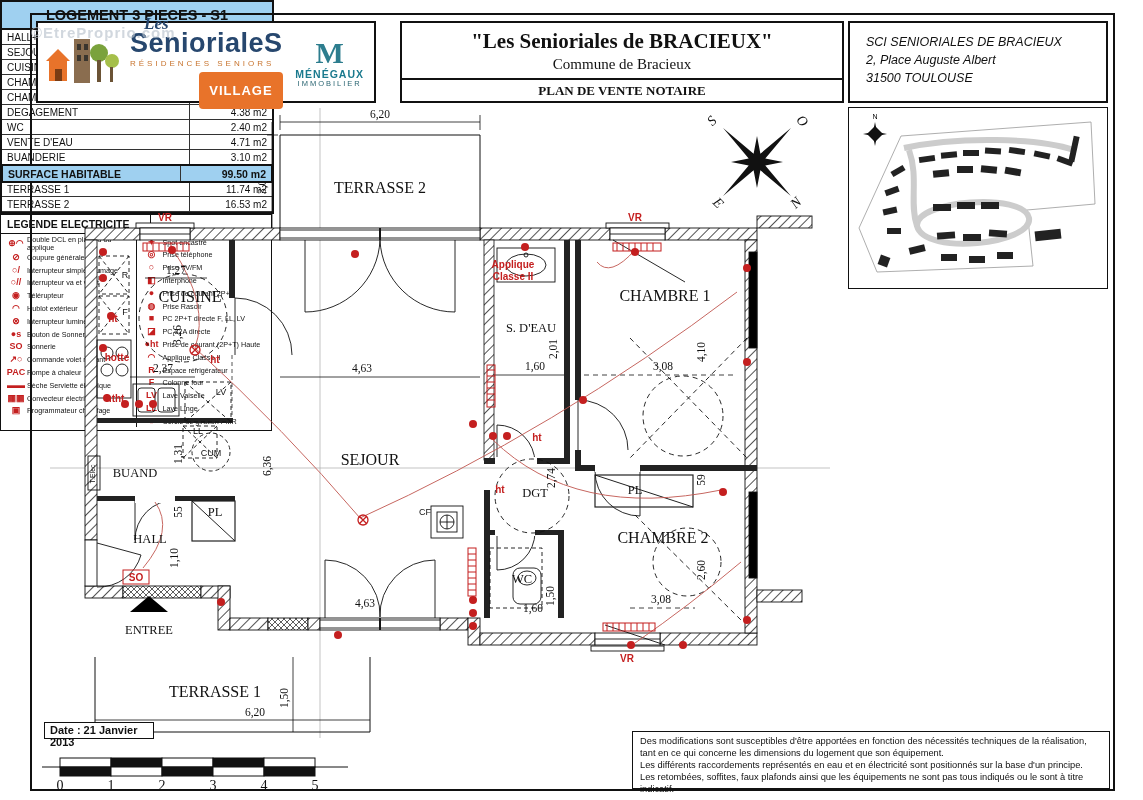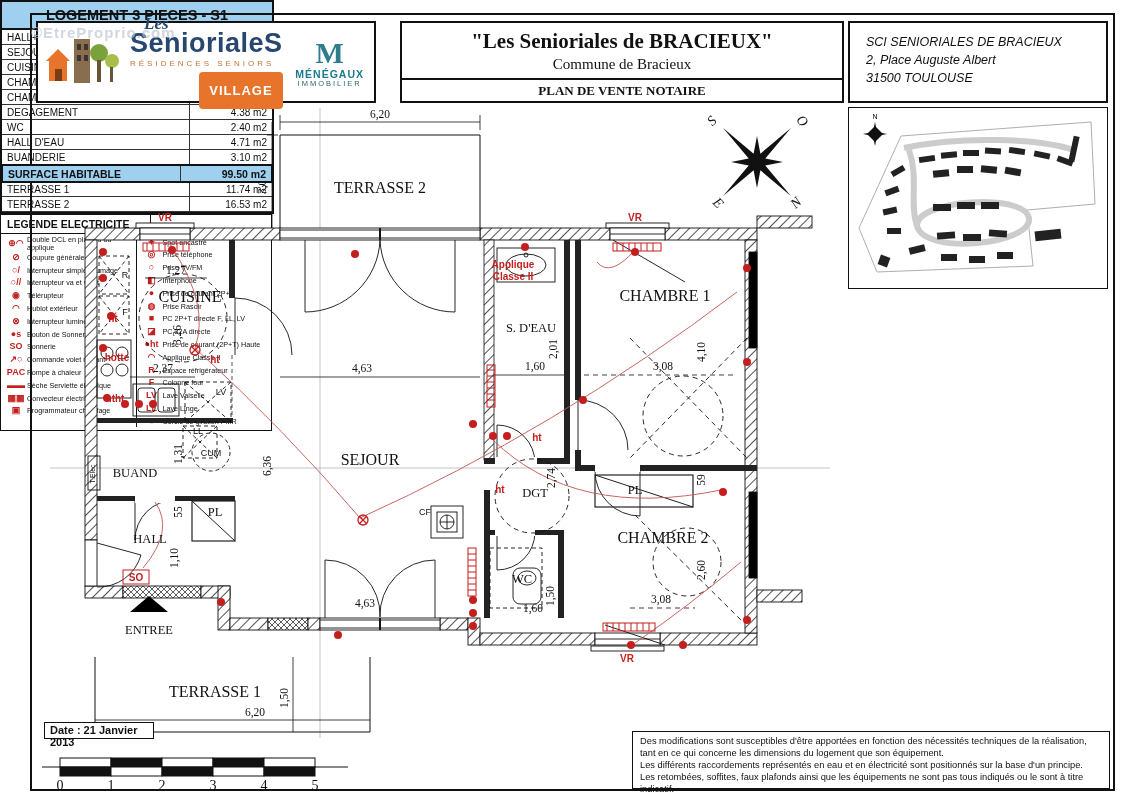--- a/index.html
+++ b/index.html
@@ -475,21 +475,21 @@
           <div class="lbl">DEGAGEMENT</div>
           <div class="val">4.38 m2</div>
         </div>
 
         <div class="arow">
           <div class="lbl">WC</div>
           <div class="val">2.40 m2</div>
         </div>
 
         <div class="arow">
-          <div class="lbl">HALL D'EAU</div>
+          <div class="lbl">VENTE D'EAU</div>
           <div class="val">4.71 m2</div>
         </div>
 
         <div class="arow">
           <div class="lbl">BUANDERIE</div>
           <div class="val">3.10 m2</div>
         </div>
       </div>
     <div class="arow total">
       <div class="lbl">SURFACE HABITABLE</div>

